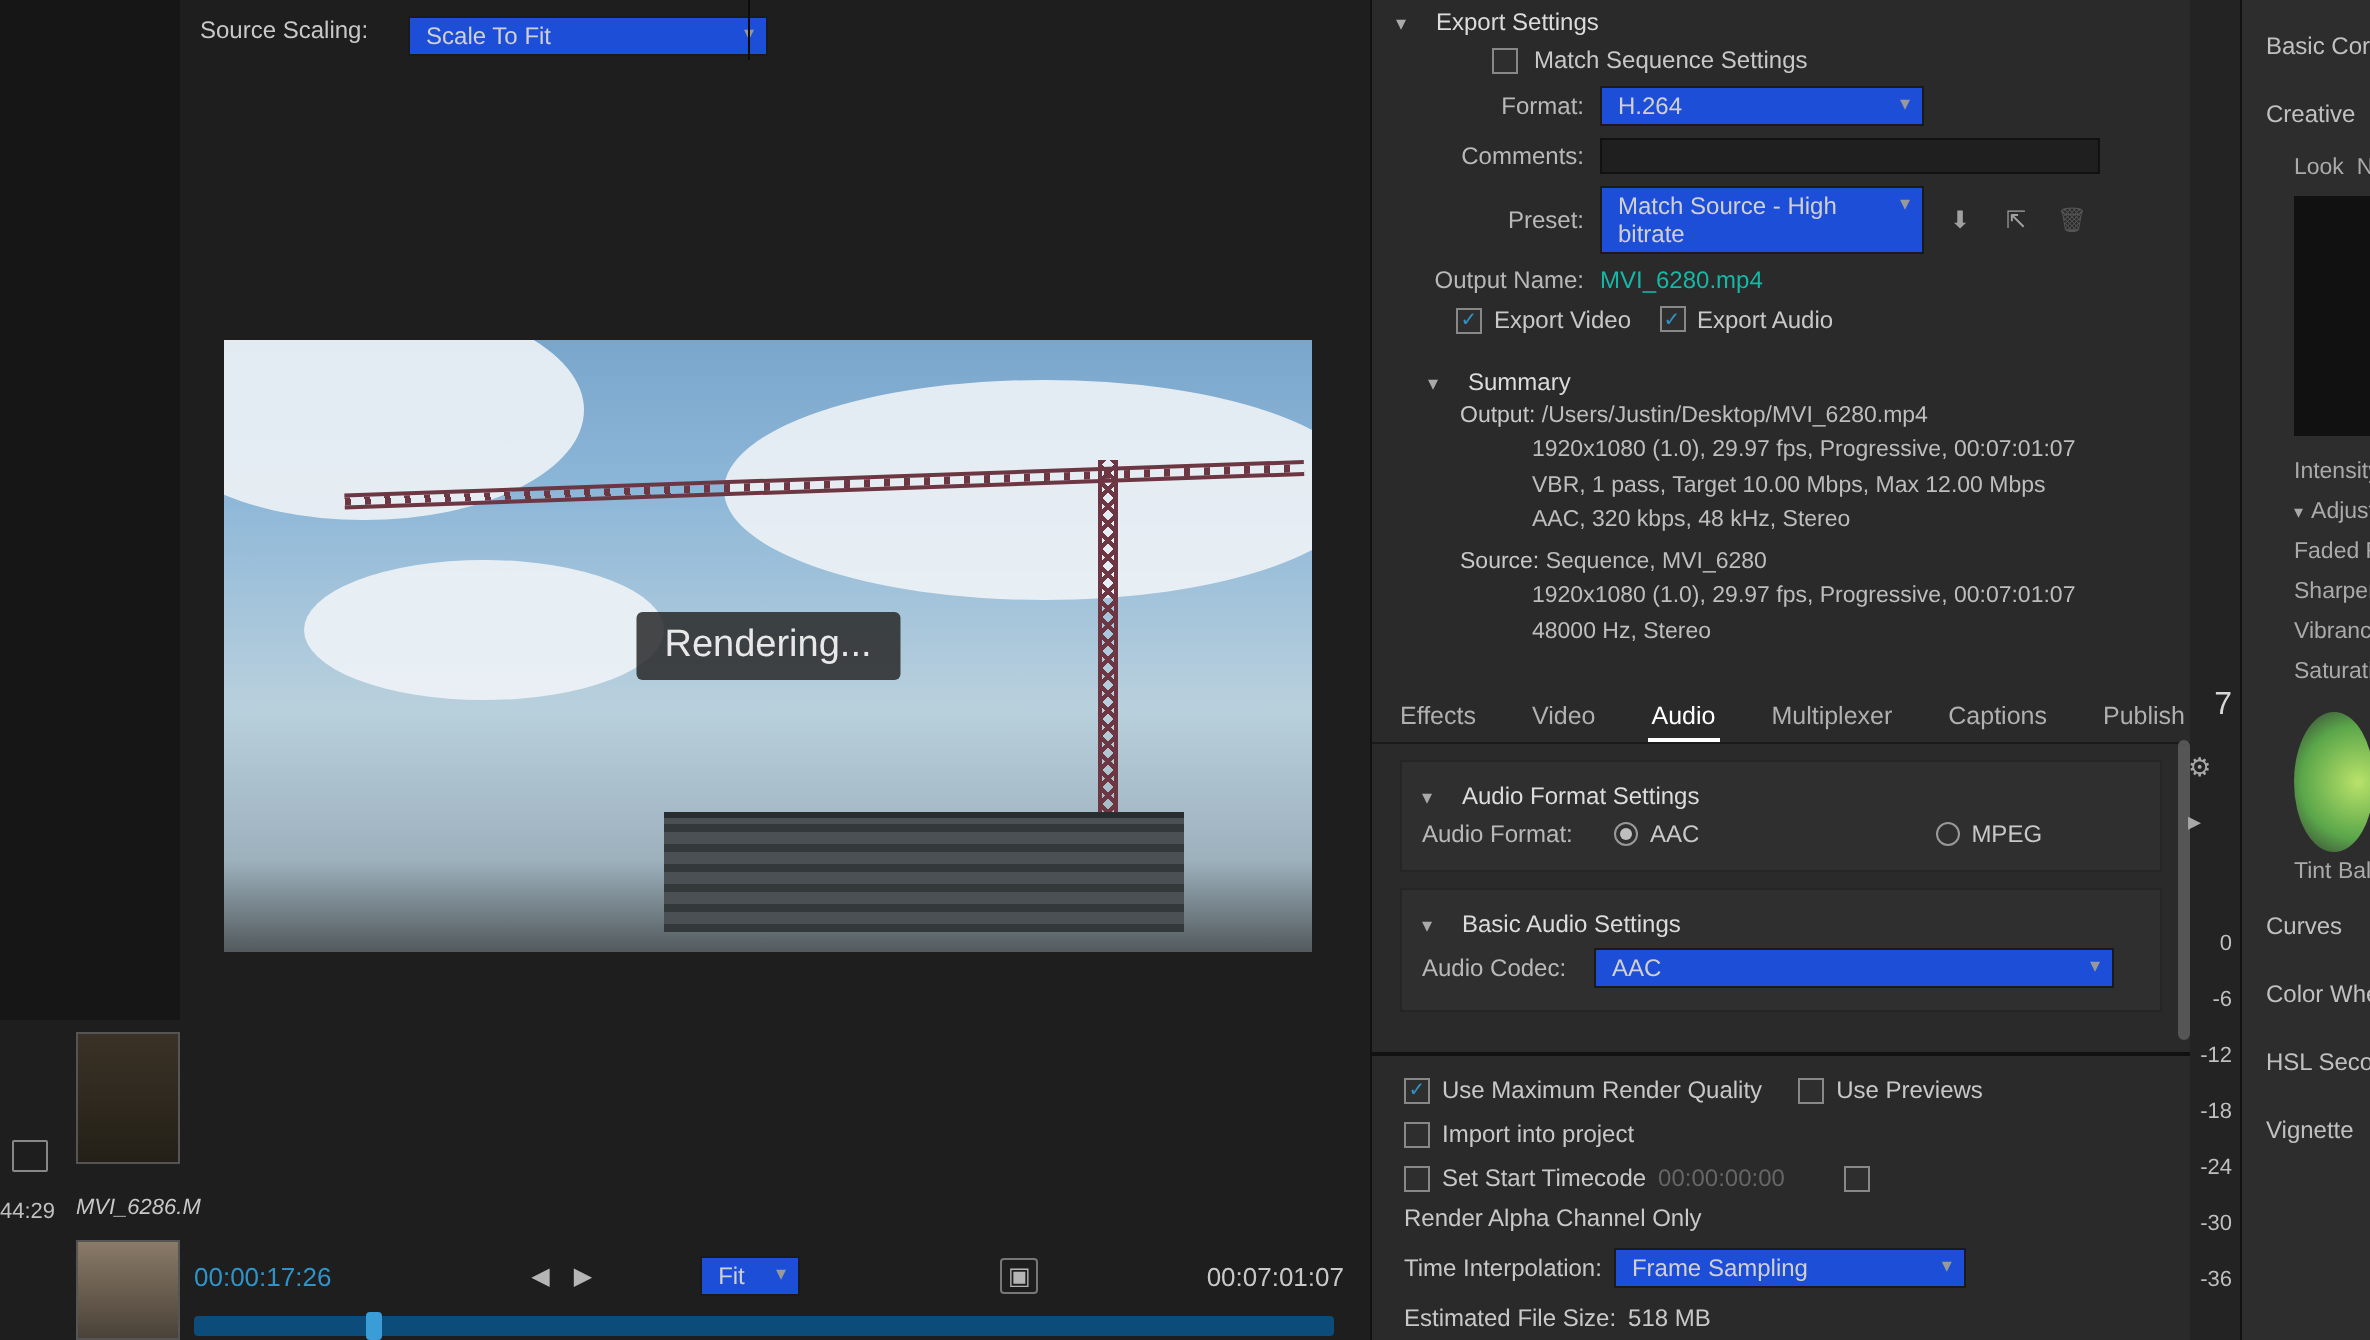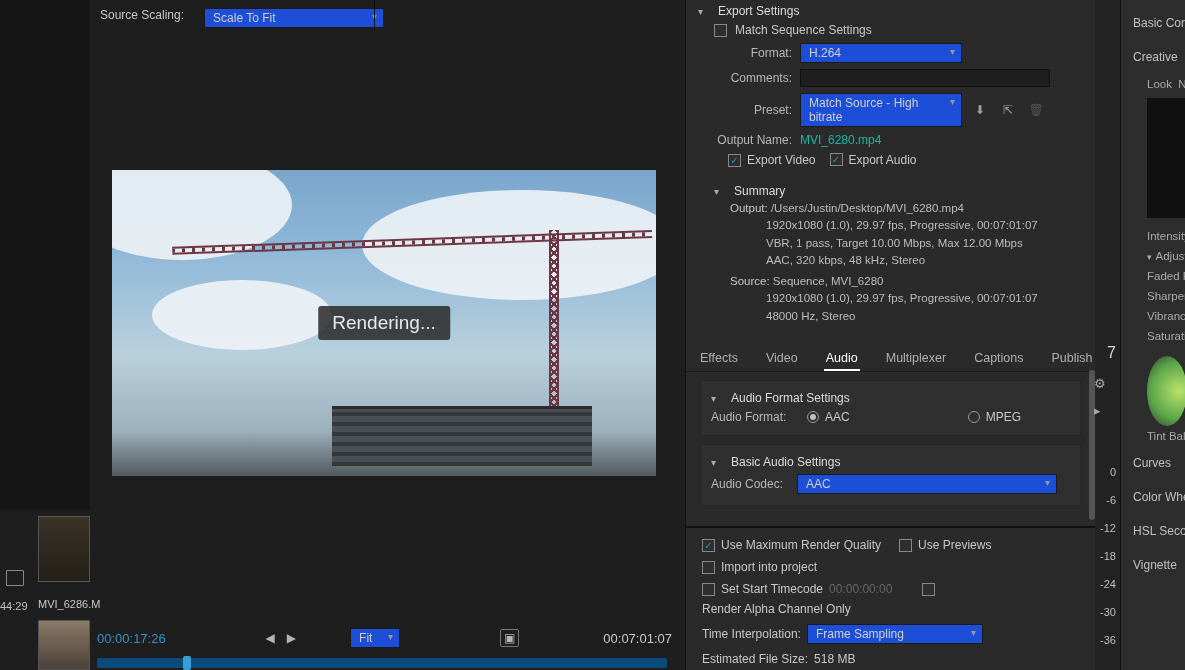--- a/index.html
+++ b/index.html
@@ -101,21 +101,21 @@
     transform: translate(-50%,-50%);
     background: rgba(40,40,40,.85);
     color: #e8e8e8;
     padding: 6px 14px;
     border-radius: 3px;
     font-size: 19px;
   }
   .thumbs {
     position: absolute;
     left: 0; top: 516px;
-    width: 90px; height: 95px;
+    width: 90px; height: 95px; font-style: italic;
   }
   .thumb {
     position: absolute;
     border: 1px solid #555;
     background: #3a3a3a;
   }
   .thumb-label {
     position: absolute;
     color: #c8c8c8;
     font-size: 11px;
@@ -356,21 +356,21 @@
   </div>
 </div>
 
 <div class="export-panel">
   <div class="sect">
     <div class="sect-head">
       <span class="tw"></span>
       <span>Export Settings</span>
     </div>
 
-    <div class="row" style="margin-left:16px">
+    <div class="row" style="margin-left:48px">
       <span class="chk"></span>
       <span>Match Sequence Settings</span>
     </div>
 
     <div class="row">
       <span class="lbl">Format:</span>
       <div class="dropdown" style="width:162px">
         <span>H.264</span>
       </div>
     </div>

